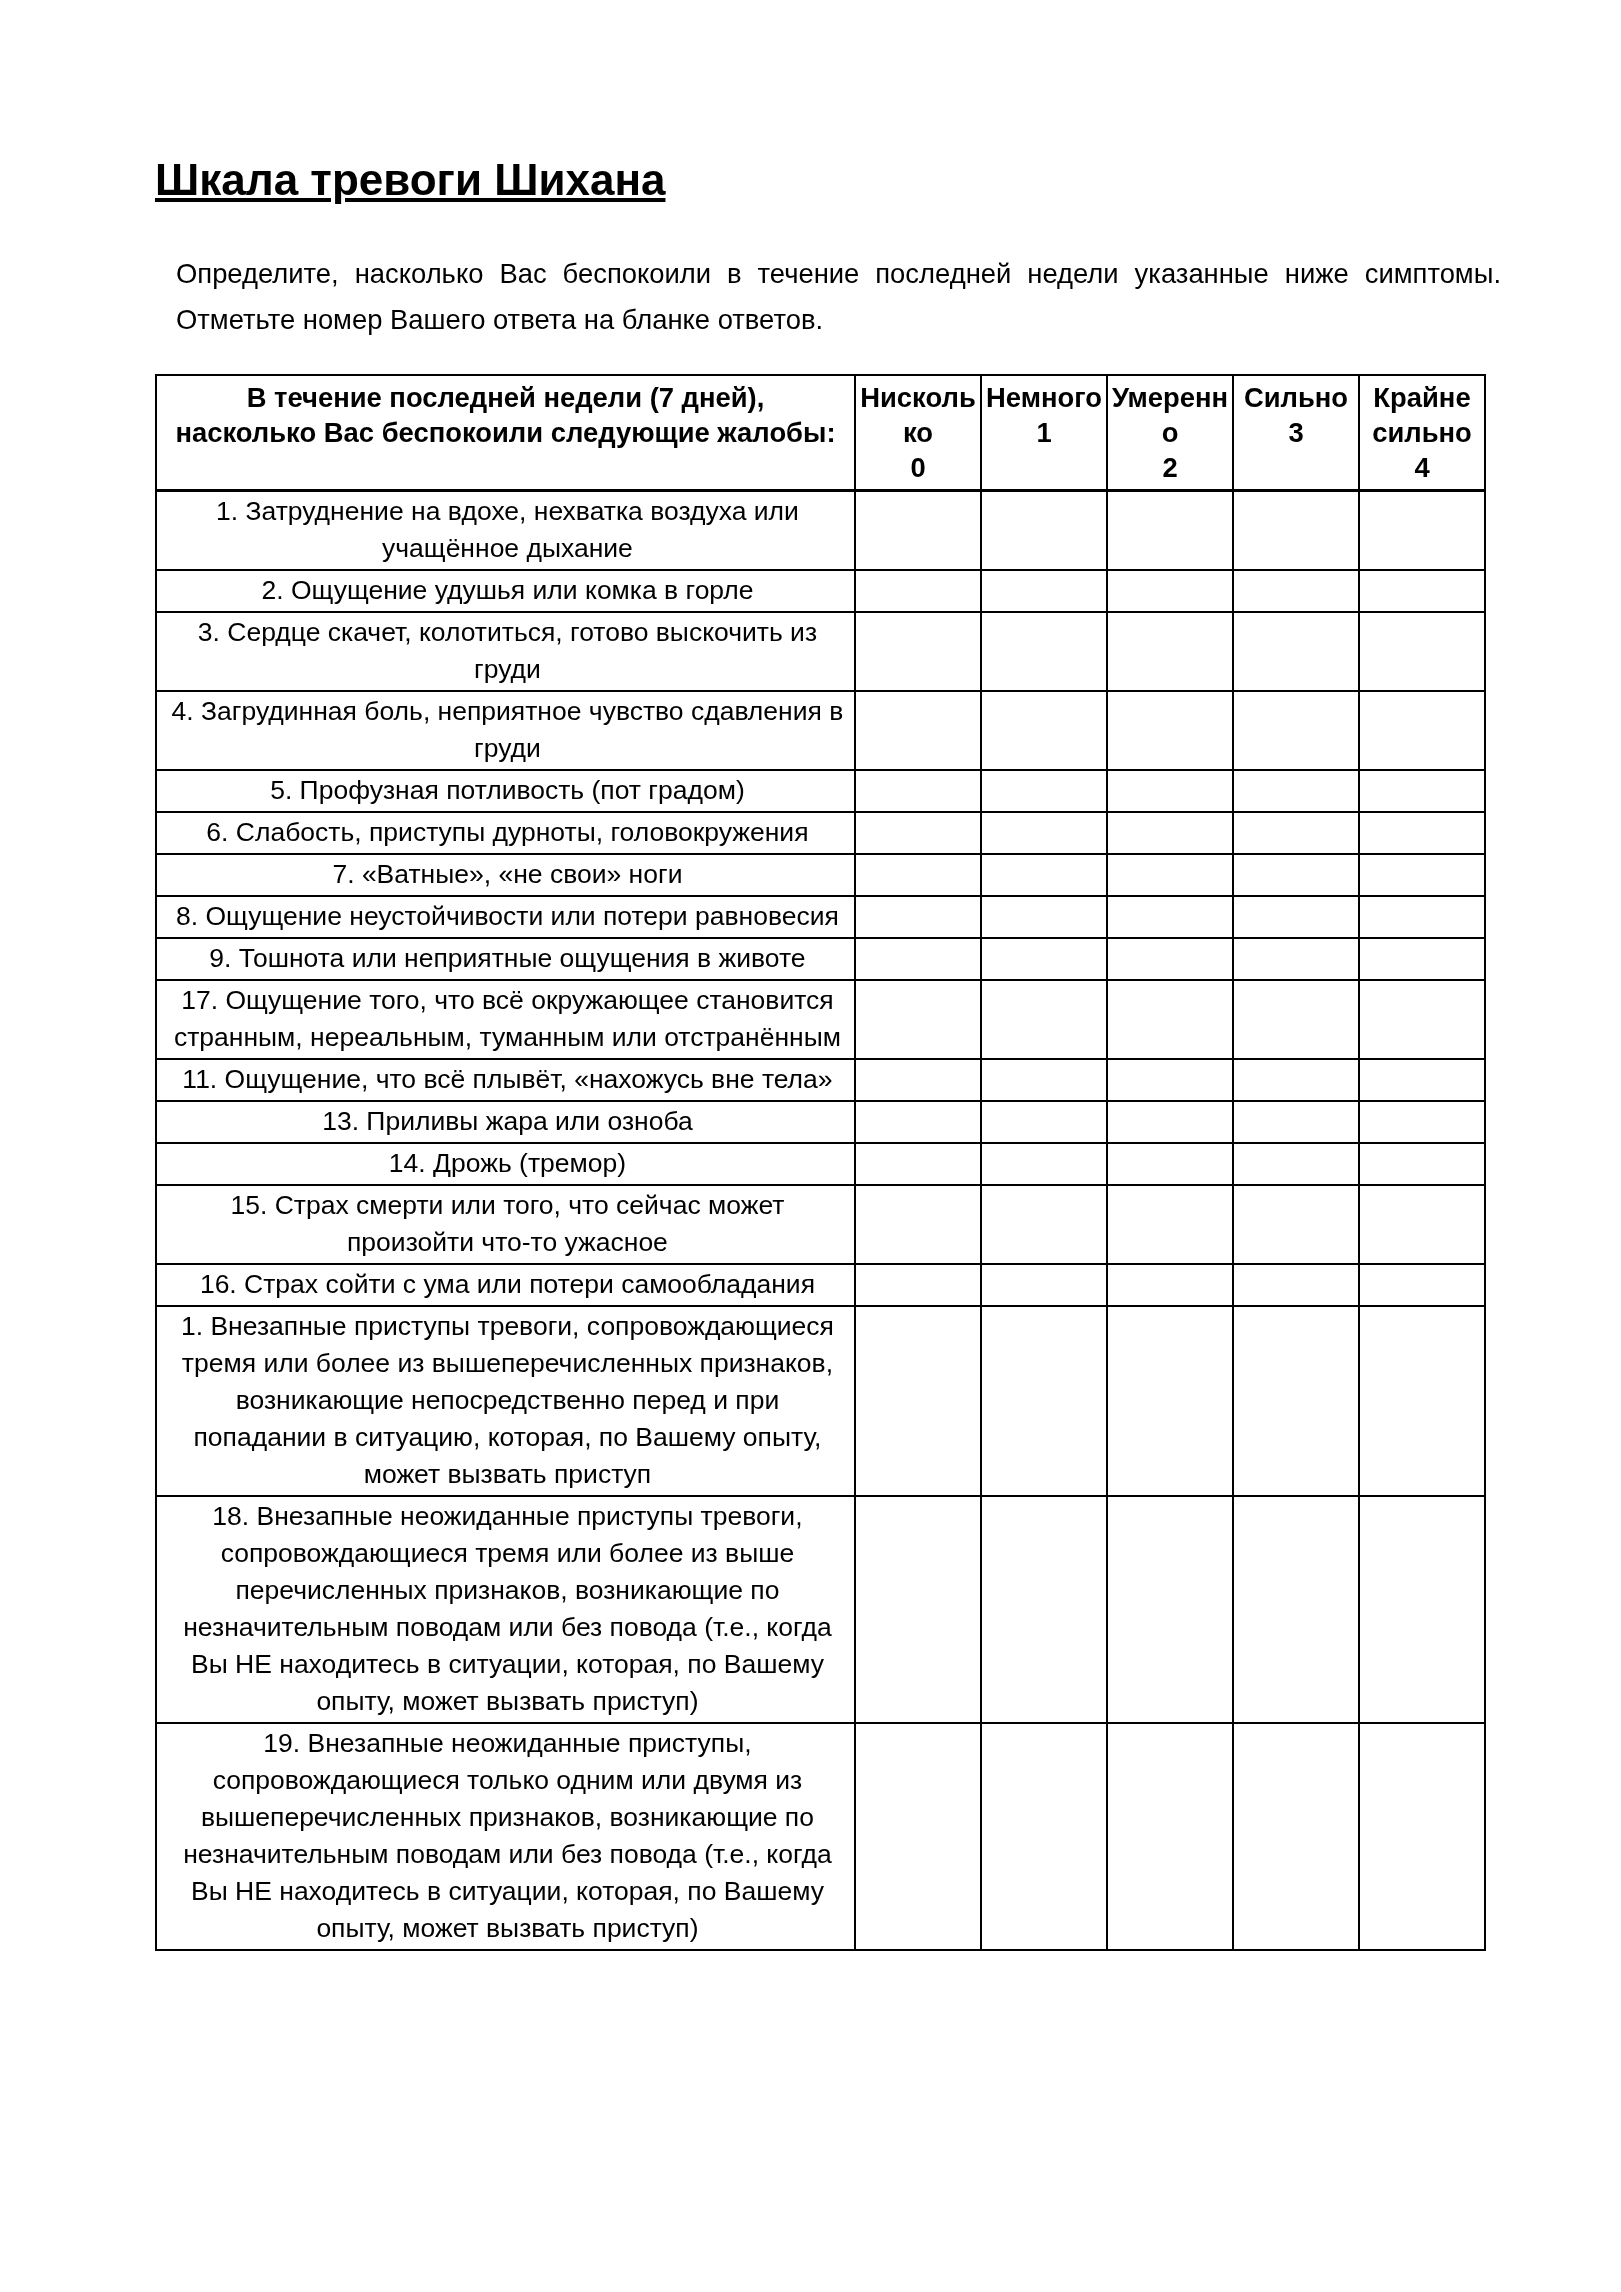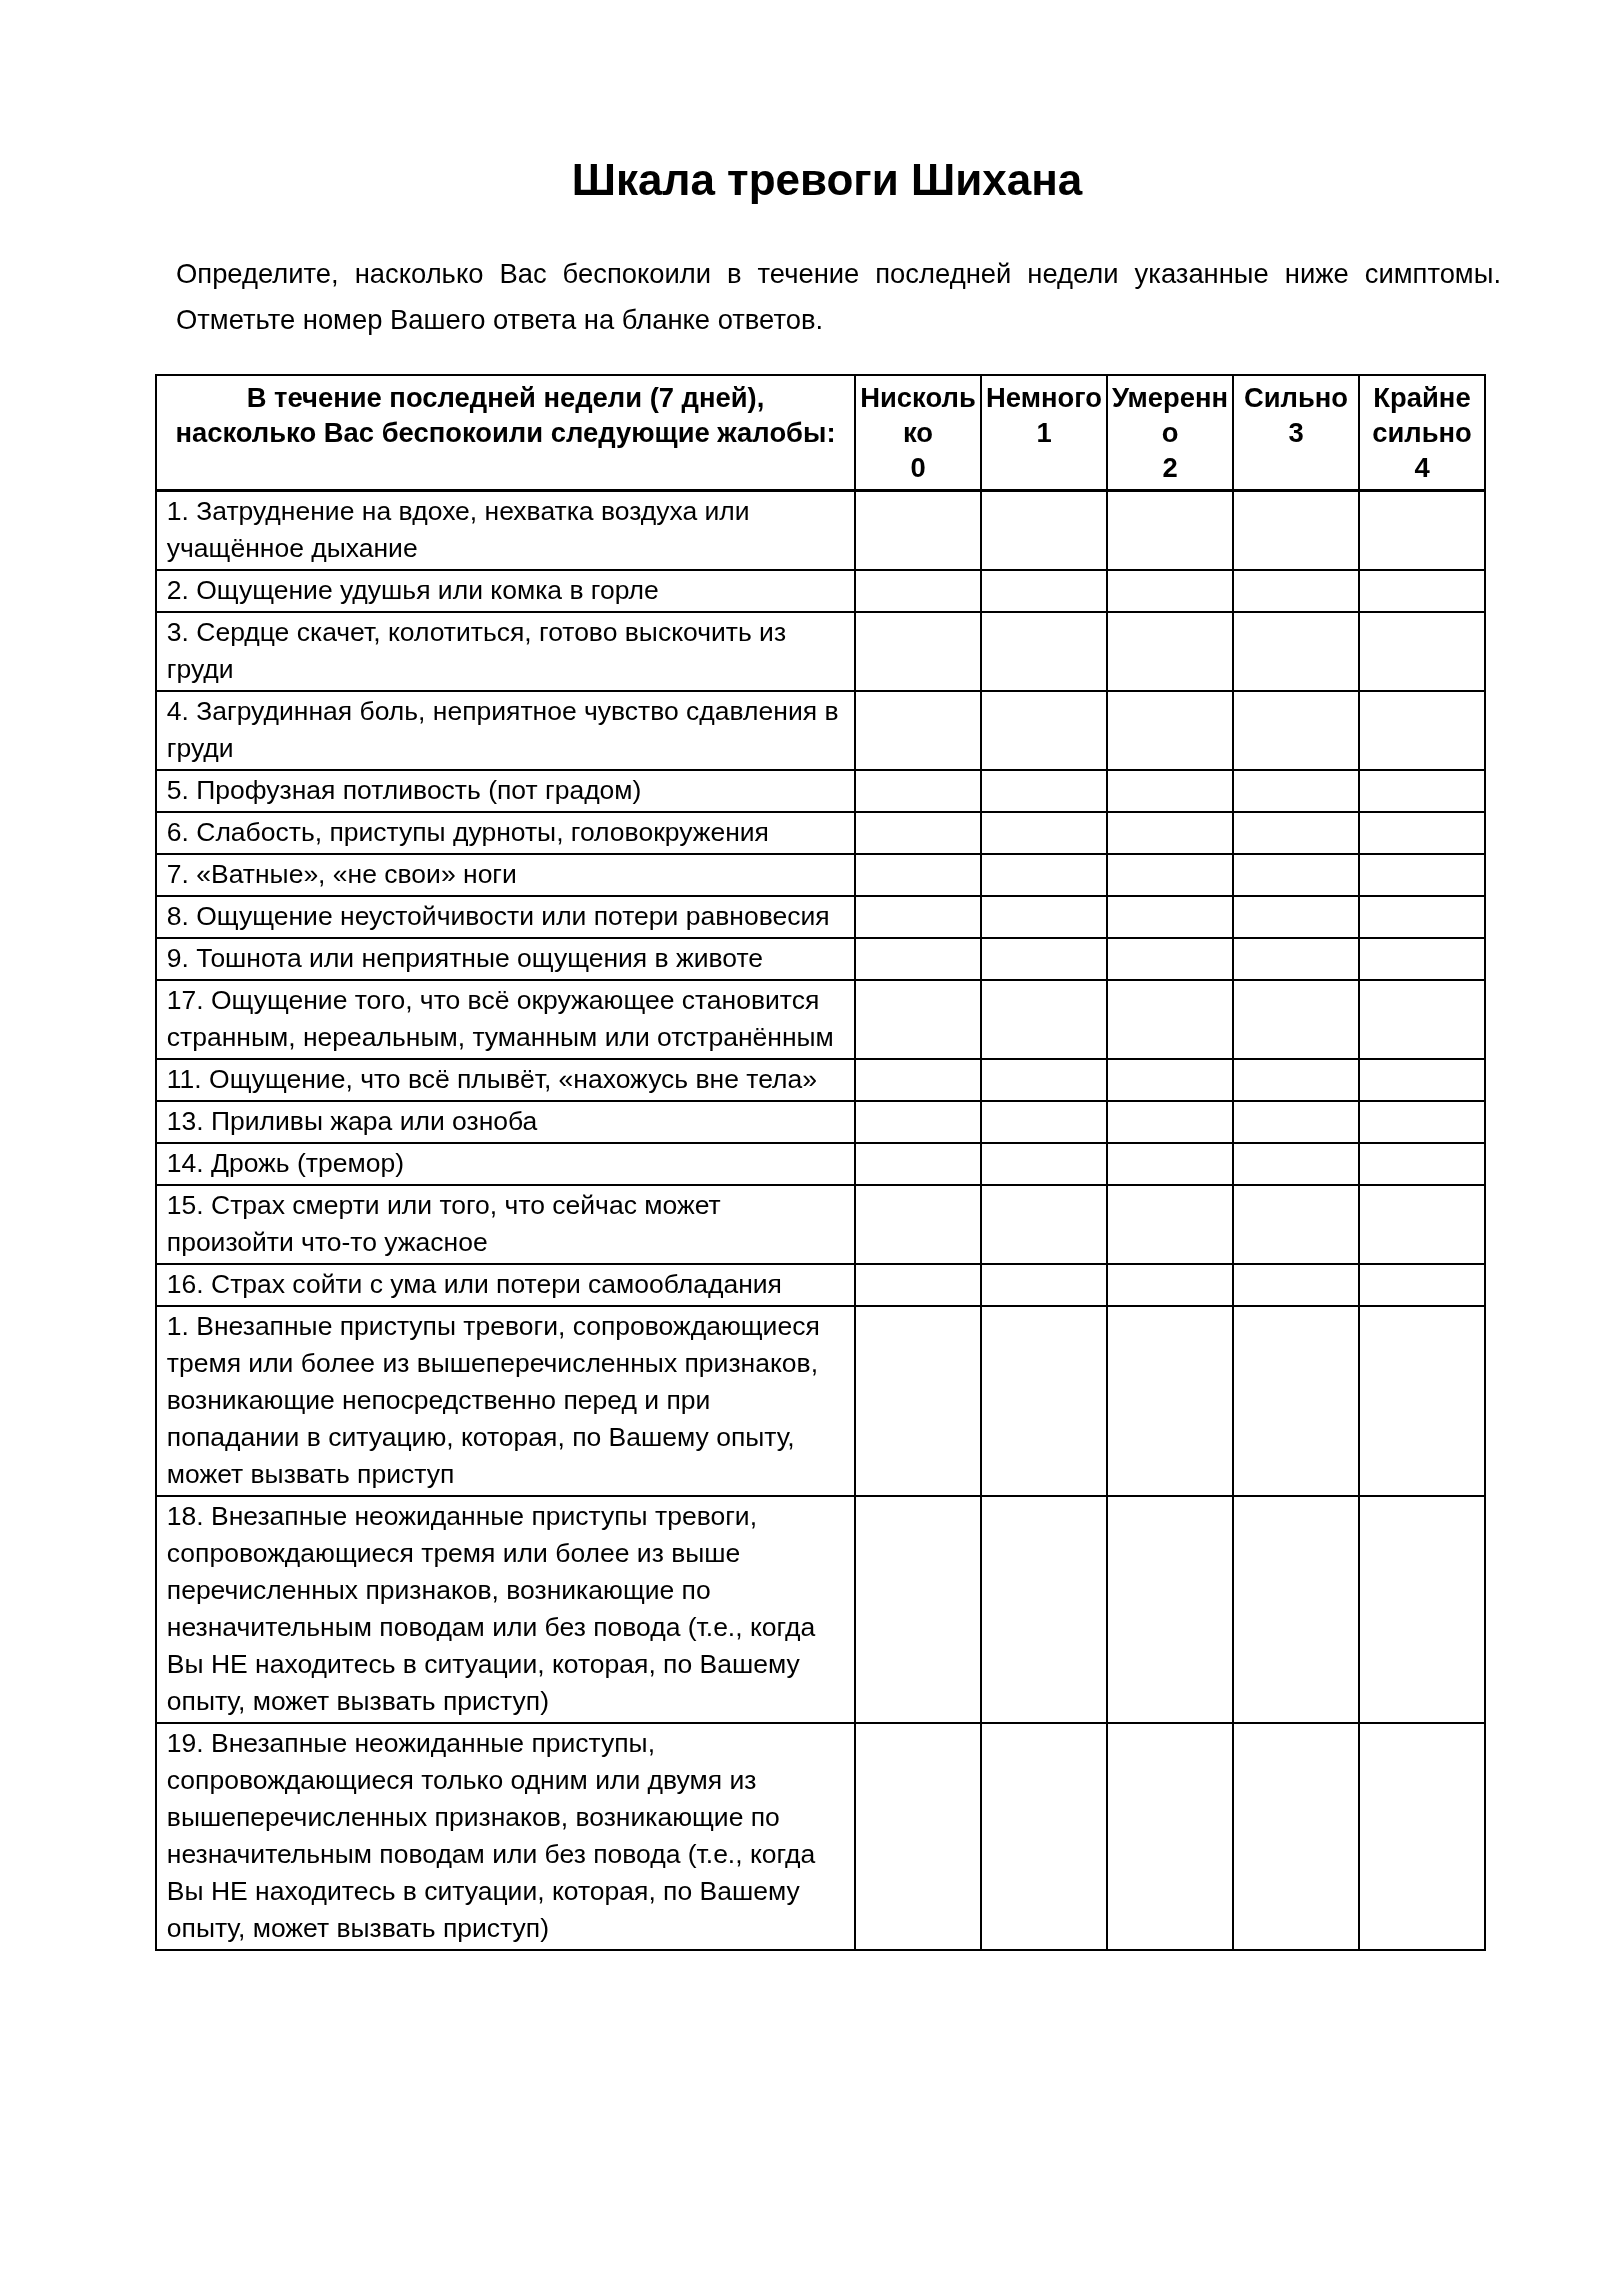--- a/index.html
+++ b/index.html
@@ -8,25 +8,26 @@
     width: 1621px;
     height: 2293px;
     margin: 0 auto;
     background: #ffffff;
     color: #000000;
     font-family: "Liberation Sans", sans-serif;
     overflow: hidden;
   }
   h1.doc-title {
     margin: 153px 122px 0 155px;
-    text-align: center;
+    text-align: left;
     font-size: 44px;
     line-height: 53px;
     font-weight: 700;
     letter-spacing: 0;
+    text-decoration: underline;
   }
   p.intro {
     margin: 45px 120px 0 176px;
     font-size: 27.4px;
     line-height: 46px;
     text-align: justify;
   }
   table.scale {
     margin: 31px 14px 0 155px;
     width: 1331px;
@@ -50,21 +51,21 @@
     line-height: 35px;
     text-align: center;
     padding: 3.9px 3.9px;
   }
   th.q-head { padding: 3.9px 15.7px; }
   th.r-head .r-label { overflow-wrap: anywhere; word-break: break-word; }
   td.q-cell {
     font-size: 26.5px;
     line-height: 37px;
     padding: 1px 5.9px 2px 9.8px;
-    text-align: left;
+    text-align: center;
   }
   td.a-cell { background: #ffffff; }
 </style>
 </head>
 <body>
 
 <div class="page">
 
   <h1 class="doc-title">Шкала тревоги Шихана</h1>
 

